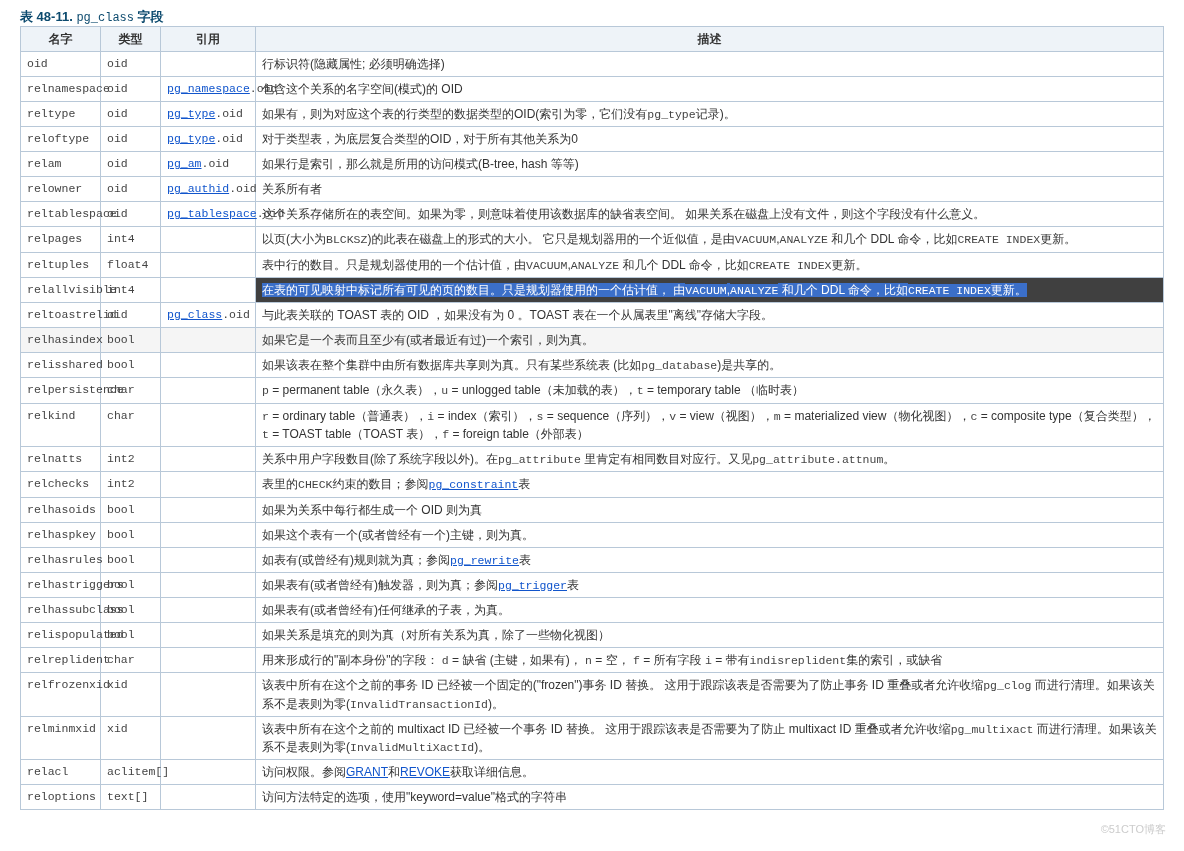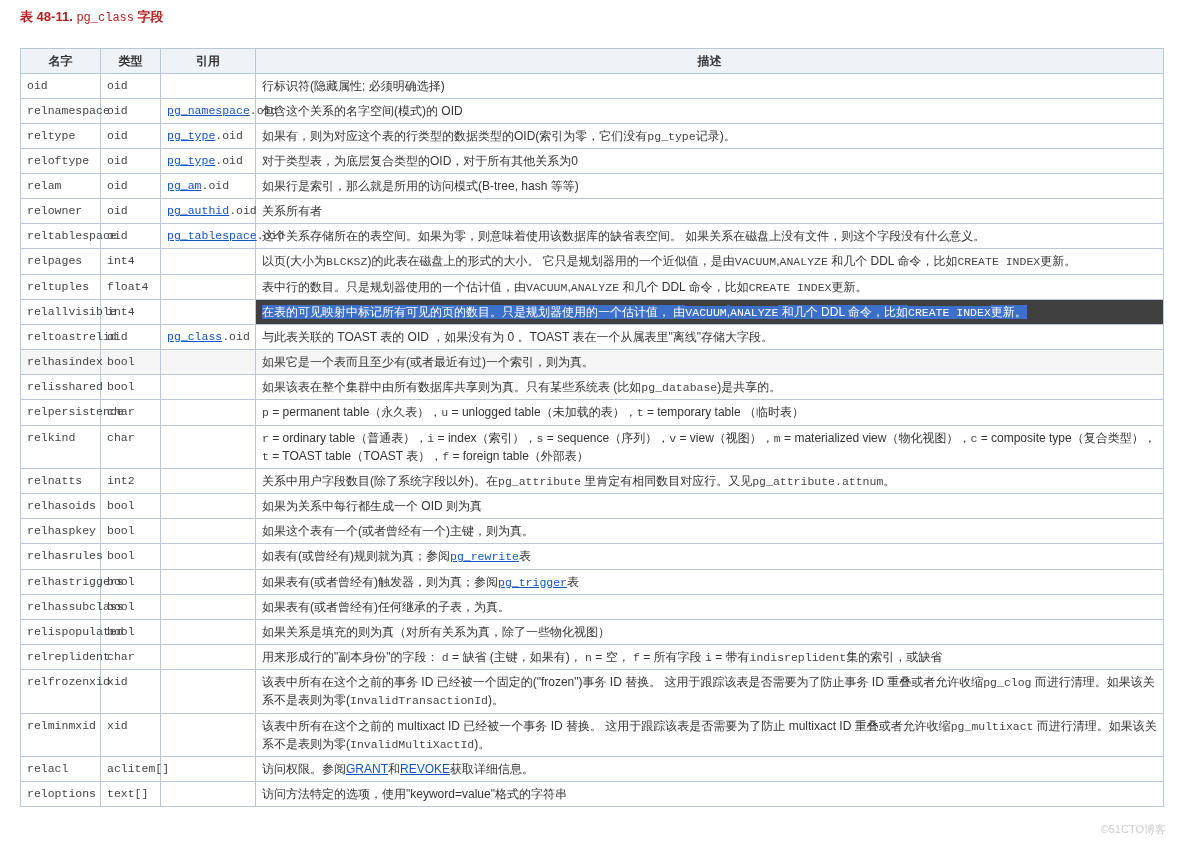--- a/index.html
+++ b/index.html
@@ -6,22 +6,22 @@
     margin: 0;
     padding: 8px 20px 20px 20px;
     font-family: Arial, "Microsoft YaHei", sans-serif;
     font-size: 12px;
     color: #333;
     background: #fff;
   }
   .table-title {
     font-weight: bold;
     font-size: 13px;
-    margin-bottom: 22px;
-    color: #b91c1c;
+    margin-bottom: 0;
+    color: #0c4a6e;
   }
   .table-title .mono {
     font-family: "Courier New", monospace;
     font-weight: normal;
     font-size: 12px;
   }
   table {
     border-collapse: collapse;
     width: 100%;
     border: 1px solid #999;
@@ -192,20 +192,26 @@
         <td class="mono"></td>
         <td class="desc-cell"><span class="mono-inline">r</span> = ordinary table（普通表），<span class="mono-inline">i</span> = index（索引），<span class="mono-inline">s</span> = sequence（序列），<span class="mono-inline">v</span> = view（视图），<span class="mono-inline">m</span> = materialized view（物化视图），<span class="mono-inline">c</span> = composite type（复合类型），<span class="mono-inline">t</span> = TOAST table（TOAST 表），<span class="mono-inline">f</span> = foreign table（外部表）</td>
       </tr>
       <tr>
         <td class="mono">relnatts</td>
         <td class="mono">int2</td>
         <td class="mono"></td>
         <td class="desc-cell">关系中用户字段数目(除了系统字段以外)。在<span class="mono-inline">pg_attribute</span> 里肯定有相同数目对应行。又见<span class="mono-inline">pg_attribute.attnum</span>。</td>
       </tr>
       <tr>
+        <td class="mono">relchecks</td>
+        <td class="mono">int2</td>
+        <td class="mono"></td>
+        <td class="desc-cell">表里的<span class="mono-inline">CHECK</span>约束的数目；参阅<span class="link-mono">pg_constraint</span>表</td>
+      </tr>
+      <tr>
         <td class="mono">relhasoids</td>
         <td class="mono">bool</td>
         <td class="mono"></td>
         <td class="desc-cell">如果为关系中每行都生成一个 OID 则为真</td>
       </tr>
       <tr>
         <td class="mono">relhaspkey</td>
         <td class="mono">bool</td>
         <td class="mono"></td>
         <td class="desc-cell">如果这个表有一个(或者曾经有一个)主键，则为真。</td>

